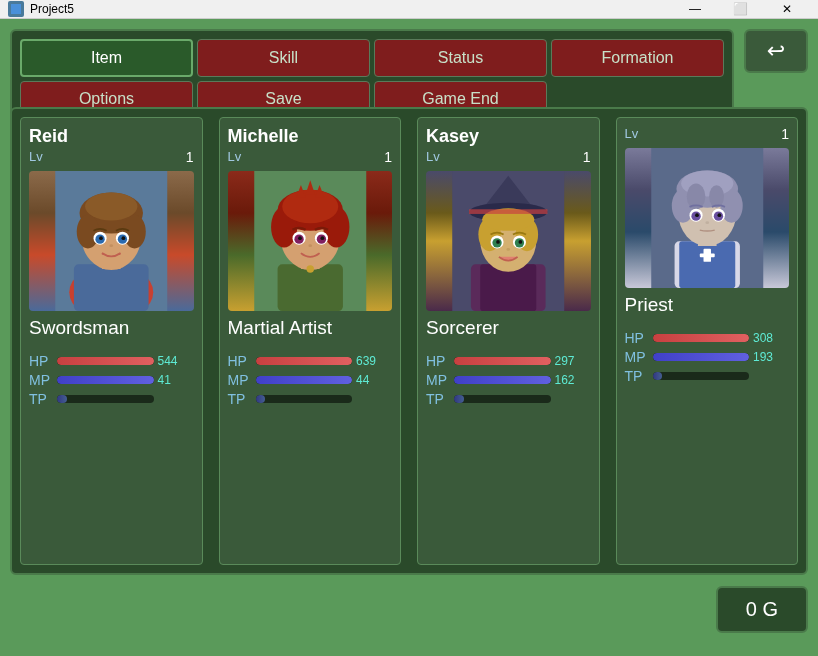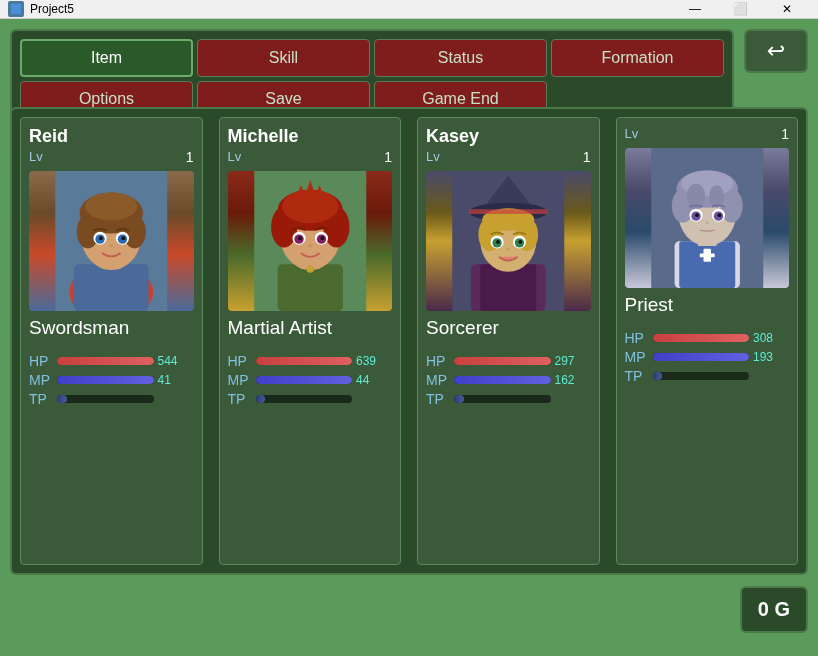--- a/index.html
+++ b/index.html
@@ -252,24 +252,24 @@
     }
 
     
     .gold-panel {
       position: absolute;
       bottom: 10px;
       right: 10px;
       background: #2a4a2a;
       border: 2px solid #4a7a4a;
       border-radius: 6px;
-      padding: 10px 16px;
+      padding: 10px 28px;
       color: white;
       font-size: 20px;
-      font-weight: bold;
+      font-weight: normal;
     }
 
     
     .portrait-svg {
       width: 100%;
       height: 100%;
     }
   </style>
 </head>
 <body>

